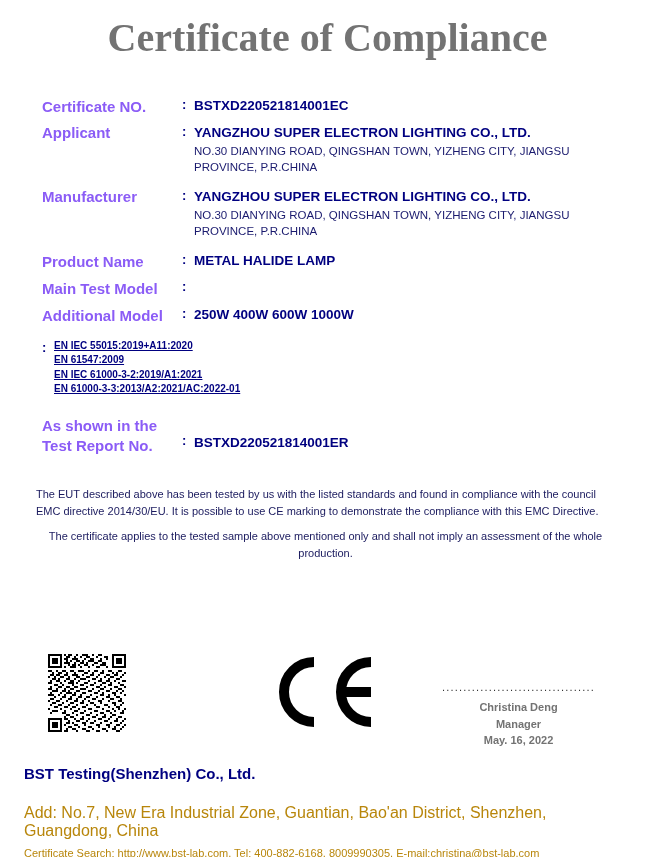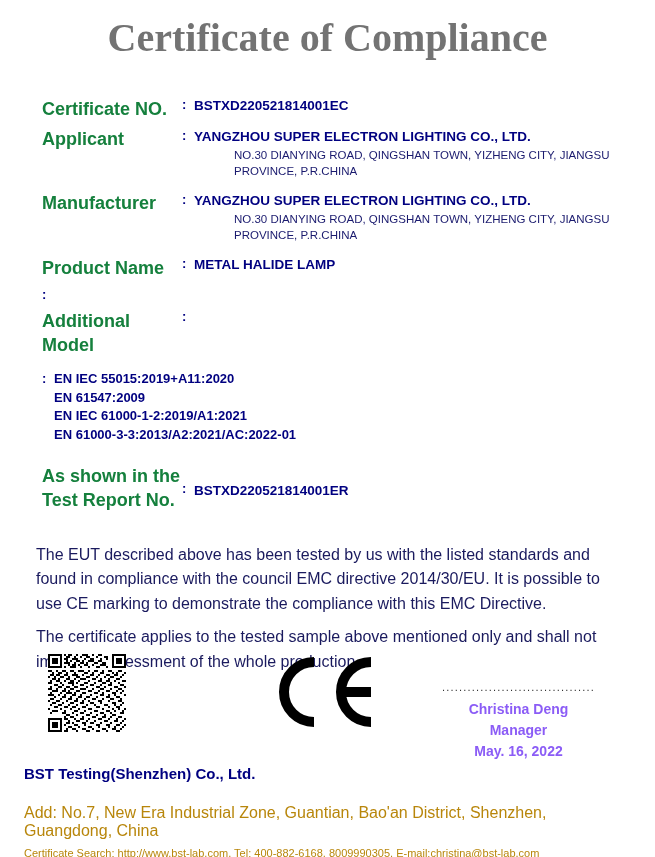--- a/index.html
+++ b/index.html
@@ -42,23 +42,23 @@
     padding-right: 36px;
   }
   .frow {
     display: flex;
     align-items: flex-start;
     margin-bottom: 6px;
   }
   .flabel {
     width: 140px;
     flex: 0 0 140px;
-    font-size: 18px;
+    font-size: 15px;
     font-weight: bold;
-    color: #15803d;
+    color: #8b5cf6;
     line-height: 1.35;
     padding-top: 1px;
   }
   .fcolon {
     width: 12px;
     flex: 0 0 12px;
     font-size: 13px;
     font-weight: bold;
     color: #000080;
     text-align: left;
@@ -70,51 +70,51 @@
     font-weight: bold;
     color: #000080;
     line-height: 1.45;
   }
   .fvalue .sub {
     display: block;
     font-size: 11.5px;
     font-weight: normal;
     color: #1a1a6e;
     line-height: 1.4;
-    margin-left: 40px;
   }
   .std-line {
     display: block;
-    font-size: 13px;
+    font-size: 10px;
     font-weight: bold;
     color: #000080;
     line-height: 1.45;
+    text-decoration: underline;
   }
   .flabel.two-line {
     line-height: 1.35;
   }
 
   .row-applicant .flabel,
   .row-manufacturer .flabel { padding-top: 0px; }
 
   .spacer-sm { height: 6px; }
 
   
   .body-text {
     margin-top: 30px;
     padding-left: 36px;
     padding-right: 40px;
-    font-size: 16px;
+    font-size: 11px;
     color: #1a1a5e;
     line-height: 1.55;
   }
   .body-text p {
     margin: 0 0 2px 0;
   }
-  .body-text p + p { margin-top: 8px; }
+  .body-text p + p { margin-top: 8px; text-align: center; }
 
   
   .bottom {
     position: absolute;
     left: 0;
     right: 0;
     top: 620px;
     height: 160px;
   }
   .qr {
@@ -144,23 +144,23 @@
   .sig-dots {
     font-size: 11px;
     color: #333333;
     letter-spacing: 1.2px;
     line-height: 1;
     margin-bottom: 6px;
     white-space: nowrap;
     overflow: hidden;
   }
   .sig-name, .sig-role, .sig-date {
-    font-size: 14px;
+    font-size: 11px;
     font-weight: bold;
-    color: #8b5cf6;
+    color: #737373;
     line-height: 1.5;
   }
 
   
   .footer {
     position: absolute;
     left: 0;
     right: 0;
     bottom: 12px;
     padding-left: 24px;
@@ -219,36 +219,38 @@
 
     <div class="spacer-sm"></div>
 
     <div class="frow">
       <div class="flabel">Product Name</div>
       <div class="fcolon">:</div>
       <div class="fvalue">METAL HALIDE LAMP</div>
     </div>
 
     <div class="frow">
+      <div class="flabel">Main Test Model</div>
       <div class="fcolon">:</div>
     </div>
 
     <div class="frow">
       <div class="flabel">Additional Model</div>
       <div class="fcolon">:</div>
+      <div class="fvalue plain">250W 400W 600W 1000W</div>
     </div>
 
     <div class="spacer-sm"></div>
 
     <div class="frow">
       <div class="fcolon">:</div>
       <div class="fvalue">
         <span class="std-line">EN IEC 55015:2019+A11:2020</span>
         <span class="std-line">EN 61547:2009</span>
-        <span class="std-line">EN IEC 61000-1-2:2019/A1:2021</span>
+        <span class="std-line">EN IEC 61000-3-2:2019/A1:2021</span>
         <span class="std-line">EN 61000-3-3:2013/A2:2021/AC:2022-01</span>
       </div>
     </div>
 
     <div class="spacer-sm"></div>
     <div class="spacer-sm"></div>
 
     <div class="frow">
       <div class="flabel two-line">
         <span>As shown in the</span><br>

